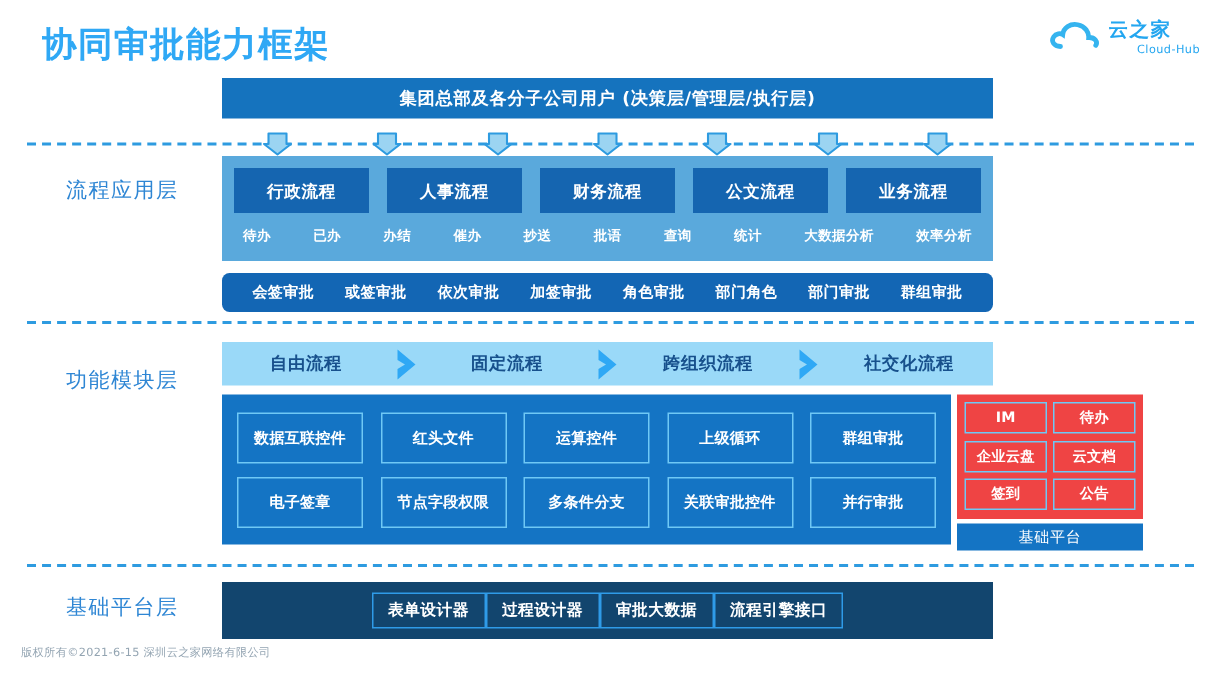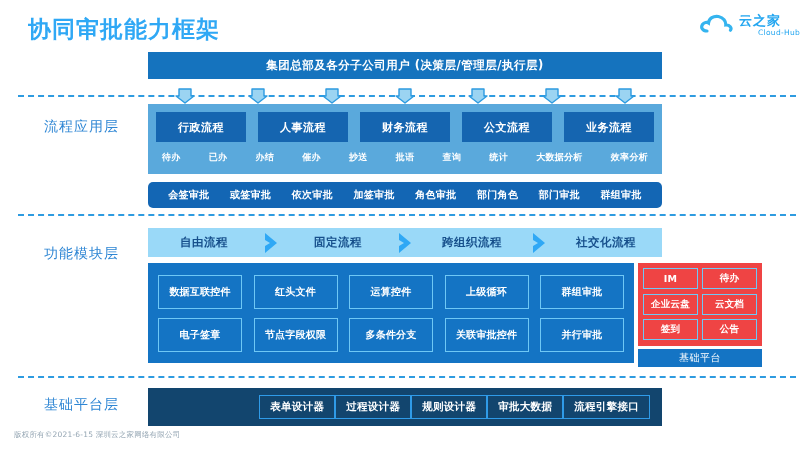--- a/index.html
+++ b/index.html
@@ -138,21 +138,21 @@
     position:absolute;left:638px;top:349px;width:124px;height:18px;
     background:#1474C4;color:#ffffff;
     display:flex;align-items:center;justify-content:center;
     font-size:10px;font-weight:normal;letter-spacing:.5px;
   }
 
   
   .basebar{
     position:absolute;left:148px;top:388px;width:514px;height:38px;
     background:#12456E;
-    display:flex;align-items:center;justify-content:flex-end;
+    display:flex;align-items:center;justify-content:center;
     padding:0 12px;box-sizing:border-box;
   }
   .base-cell{
     border:1px solid #2F9BE8;height:24px;padding:0 10px;
     display:flex;align-items:center;justify-content:center;
     color:#ffffff;font-size:10.5px;font-weight:bold;letter-spacing:.3px;
     box-sizing:border-box;white-space:nowrap;
   }
 
   
@@ -309,20 +309,19 @@
       <div class="side-cell">企业云盘</div>
       <div class="side-cell">云文档</div>
       <div class="side-cell">签到</div>
       <div class="side-cell">公告</div>
     </div>
   <div class="platform-strip">基础平台</div>
 
   <div class="basebar" id="baseBar">
       <div class="base-cell">表单设计器</div>
       <div class="base-cell">过程设计器</div>
-      <div class="base-cell">规则设计器</div>
       <div class="base-cell">审批大数据</div>
       <div class="base-cell">流程引擎接口</div>
     </div>
 
   <div class="footer">版权所有©2021-6-15 深圳云之家网络有限公司</div>
 
 </div>
 
 </body></html>

